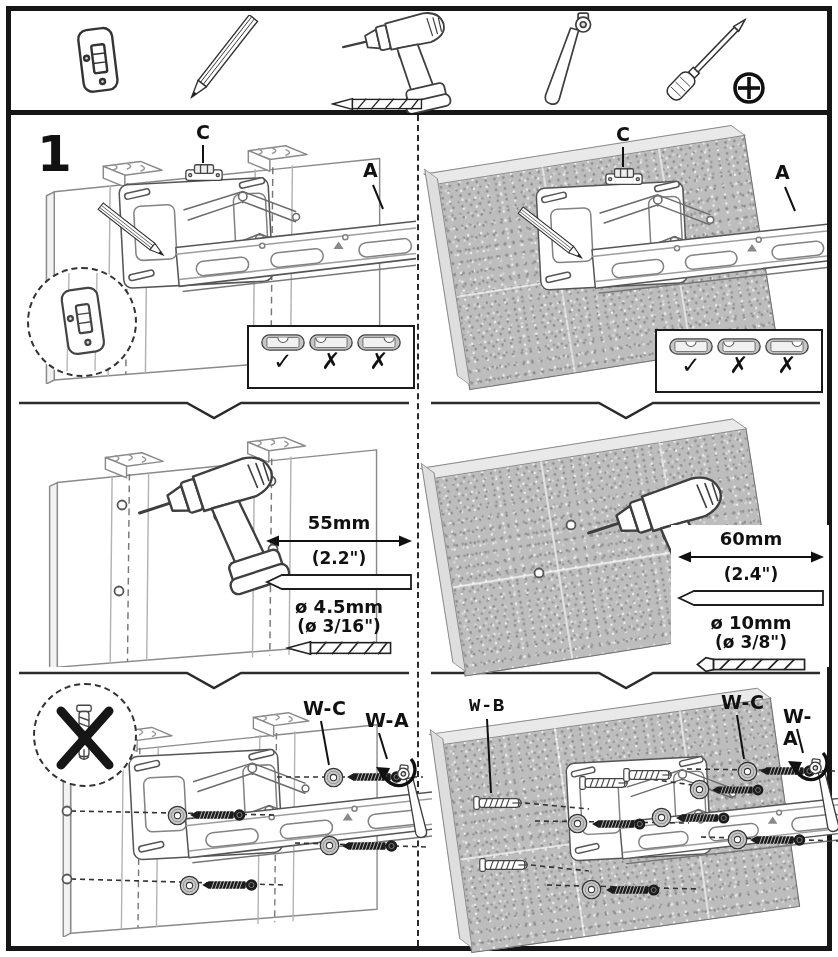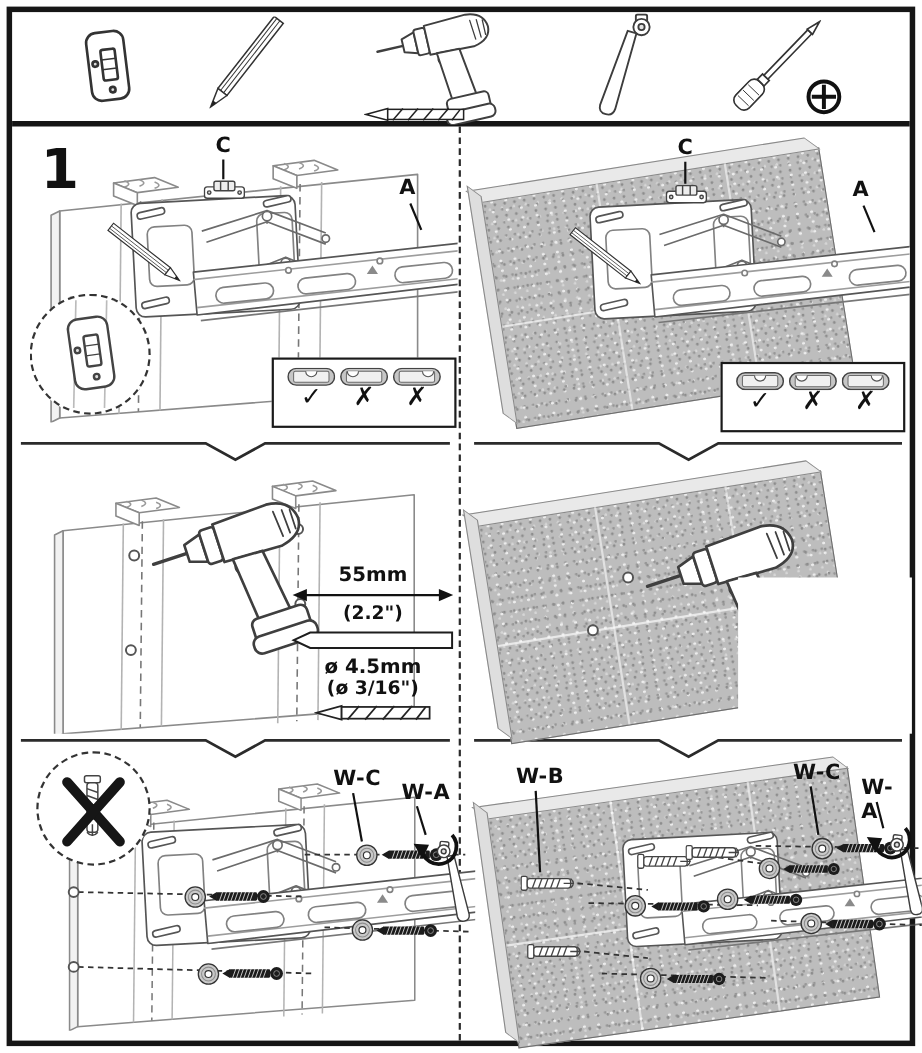--- a/index.html
+++ b/index.html
@@ -503,20 +503,37 @@
               <circle cx="116" cy="152" r="4.5"></circle>
               <circle cx="250" cy="70" r="4.5"></circle>
               <circle cx="282" cy="62" r="4.5"></circle>
               <circle cx="300" cy="132" r="4.5"></circle>
             </g>
             <g transform="translate(155,86) rotate(-18)">
                 <use href="#drill" width="150" height="150"></use>
               </g>
           </svg>
           <div class="mbox" style="left:248px;top:104px;width:158px;height:142px;"></div>
+          <div class="measure" style="left:252px;top:108px;">
+            <div class="mm">60mm</div>
+            <svg width="150" height="14" viewBox="0 0 150 14">
+              <line x1="12" y1="7" x2="138" y2="7" stroke="#111" stroke-width="2.2"></line>
+              <polygon points="2,7 15,1.5 15,12.5" fill="#111"></polygon>
+              <polygon points="148,7 135,1.5 135,12.5" fill="#111"></polygon>
+            </svg>
+            <div class="min">(2.4")</div>
+            <svg width="150" height="18" viewBox="0 0 150 18" style="margin-top:6px">
+              <polygon points="3,9 18,2 147,2 147,16 18,16" fill="#fff" stroke="#1d1d1d" stroke-width="1.8"></polygon>
+            </svg>
+            <div class="mm" style="margin-top:6px">ø 10mm</div>
+            <div class="min">(ø 3/8")</div>
+            <svg width="140" height="17" viewBox="0 0 130 20" style="margin-top:4px">
+                <use href="#bitmason"></use>
+              </svg>
+          </div>
         </div>
       </div>
 
       <div class="row sep2 sep">
         <svg width="404" height="24" viewBox="0 0 404 24">
             <polyline points="8,6 176,6 203,21 230,6 397,6" fill="none" stroke="#2b2b2b" stroke-width="2.5"></polyline>
           </svg>
       </div>
 
       <div class="row r3">
@@ -555,20 +572,20 @@
             <use href="#screwsym" x="166" y="192" width="56" height="14"></use>
             <g transform="translate(366,66) rotate(6)">
                 <use href="#ratchet" width="44" height="75"></use>
               </g>
             <path d="M384 62 A16 16 0 1 1 356 74" fill="none" stroke="#111" stroke-width="3.4"></path>
             <polygon points="349,70 357,84 363,71" fill="#111"></polygon>
             <line x1="48" y1="28" x2="52" y2="102" stroke="#111" stroke-width="2"></line>
             <line x1="298" y1="24" x2="305" y2="68" stroke="#111" stroke-width="2"></line>
             <line x1="358" y1="38" x2="364" y2="62" stroke="#111" stroke-width="2"></line>
           </svg>
-          <div class="plabel" style="left:30px;top:4px;">W-B</div>
+          <div class="plabel" style="left:30px;top:4px;font-family:Liberation Mono, monospace;">W-B</div>
           <div class="plabel" style="left:282px;top:0px;">W-C</div>
           <div class="plabel" style="left:344px;top:14px;">W-A</div>
         </div>
       </div>
     </div>
   </div>
 </div>
 
 </body></html>

